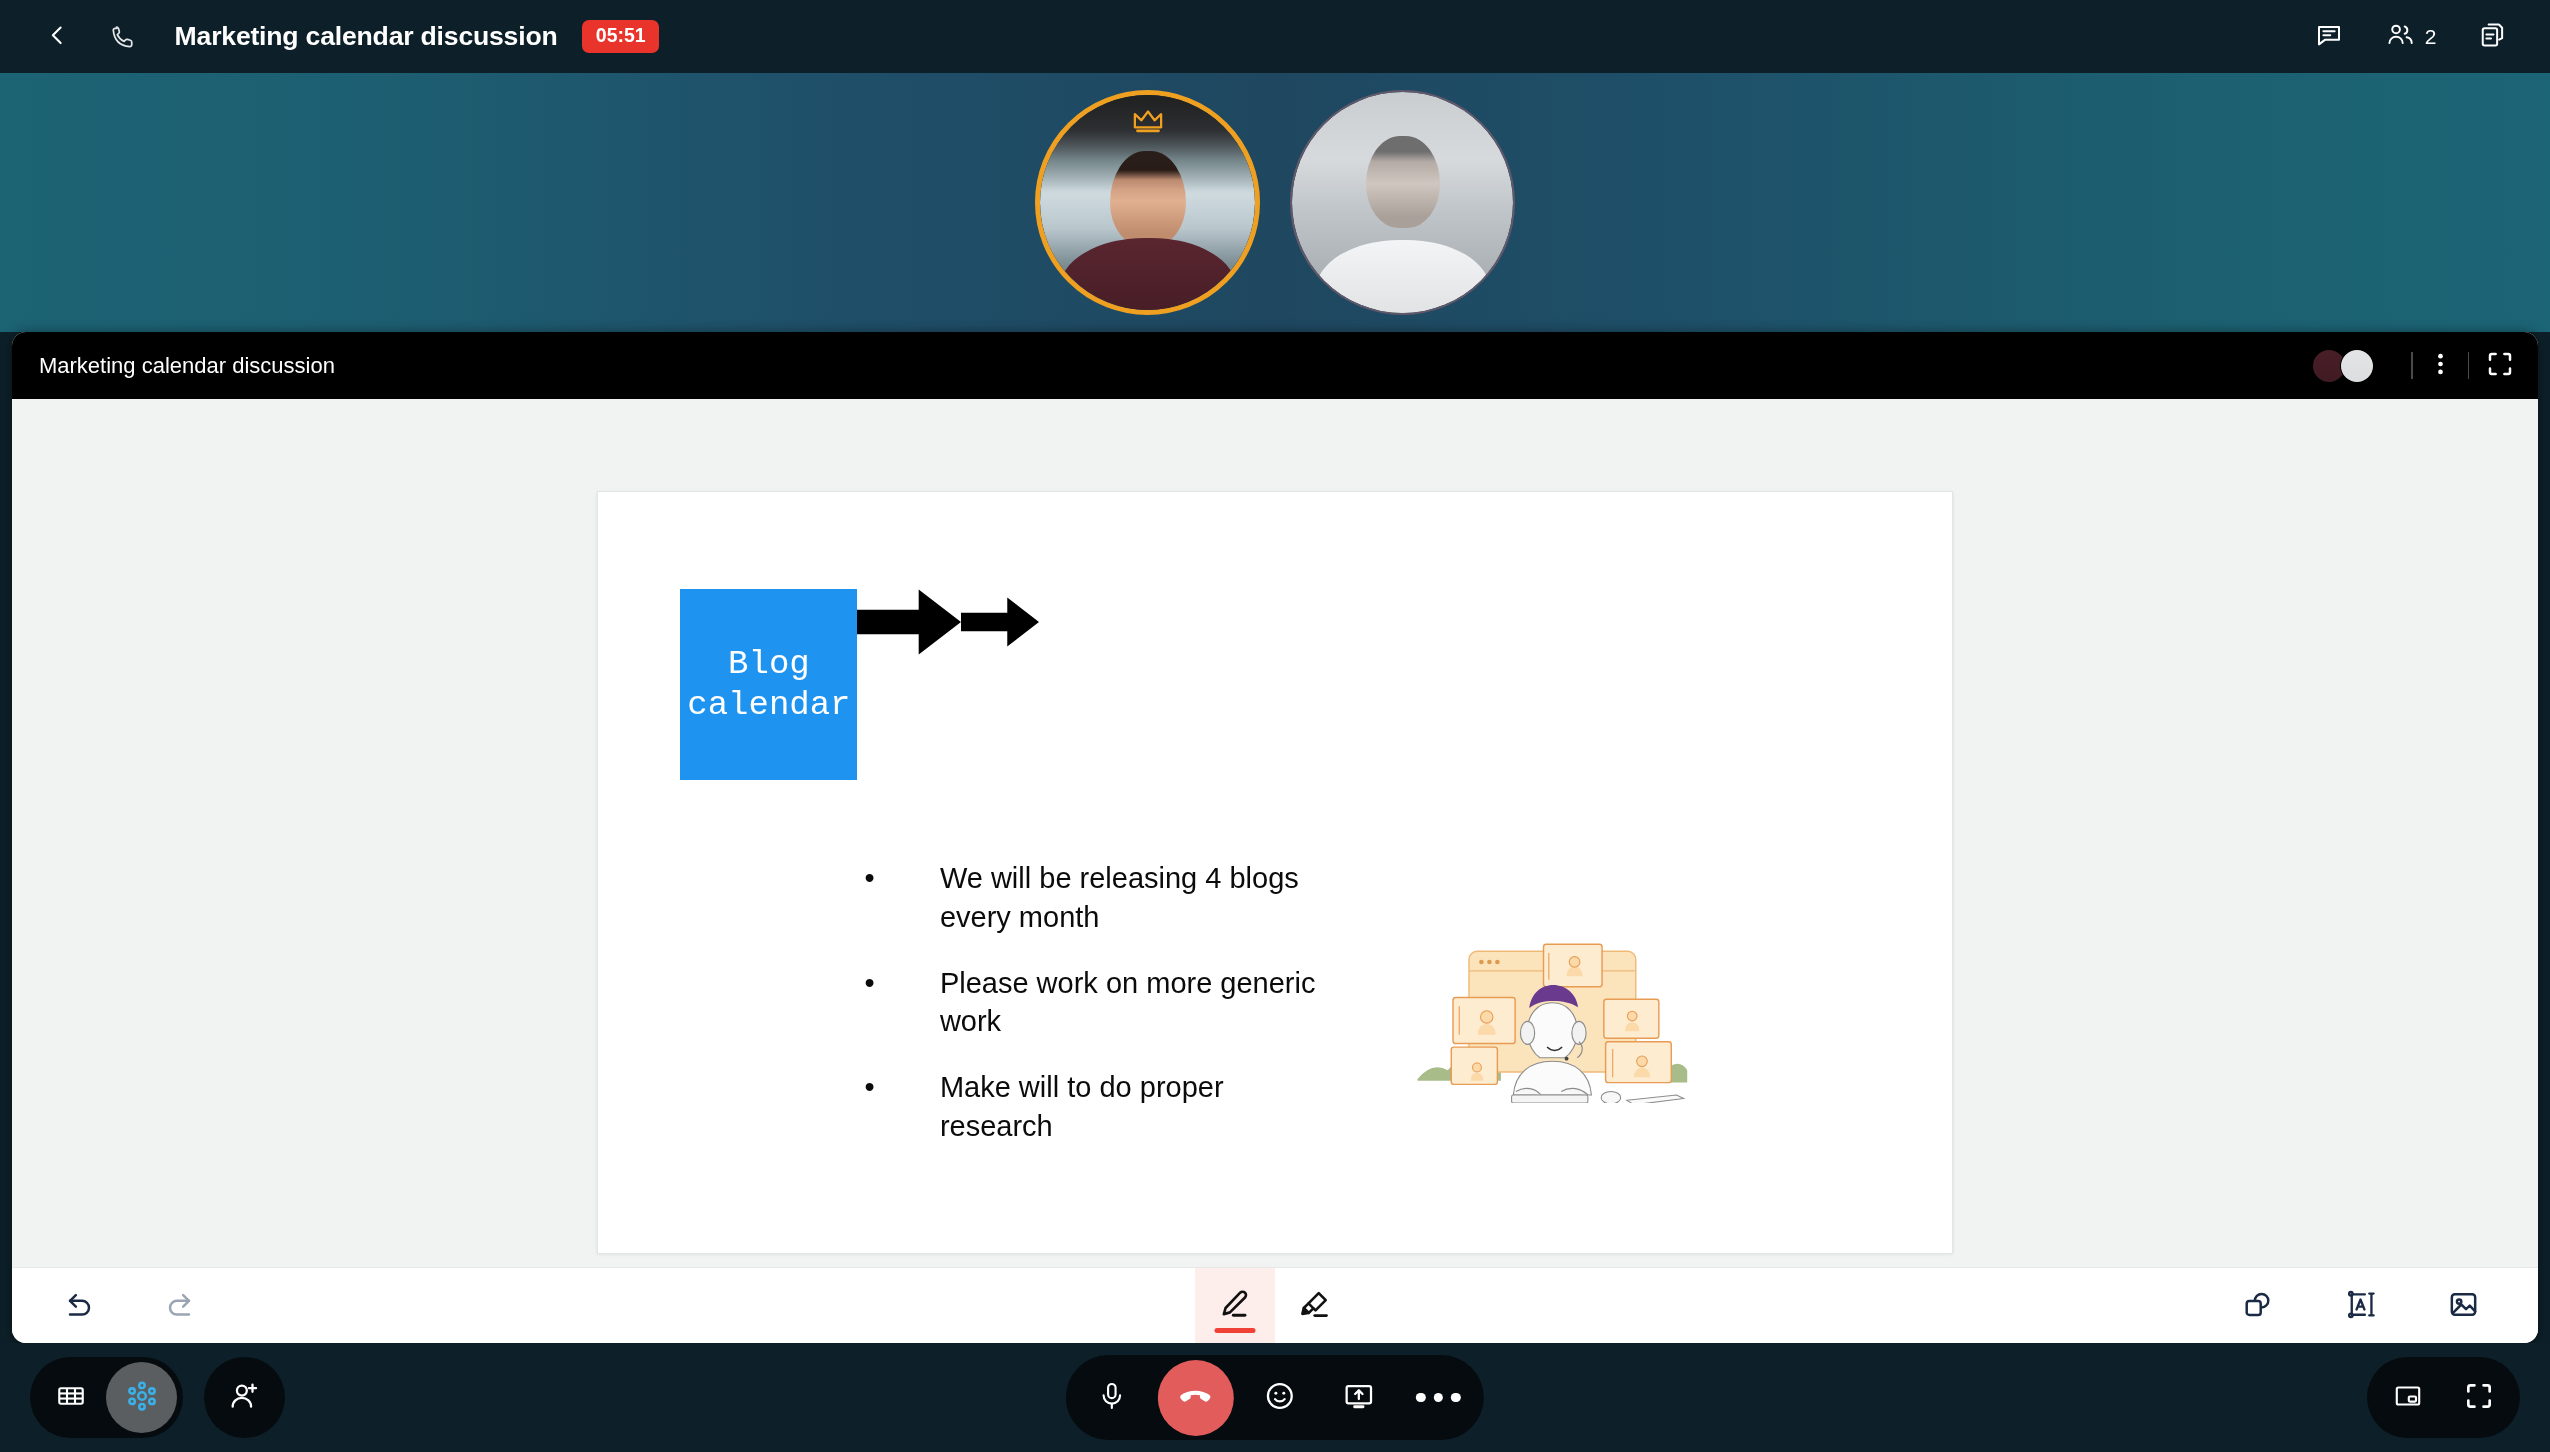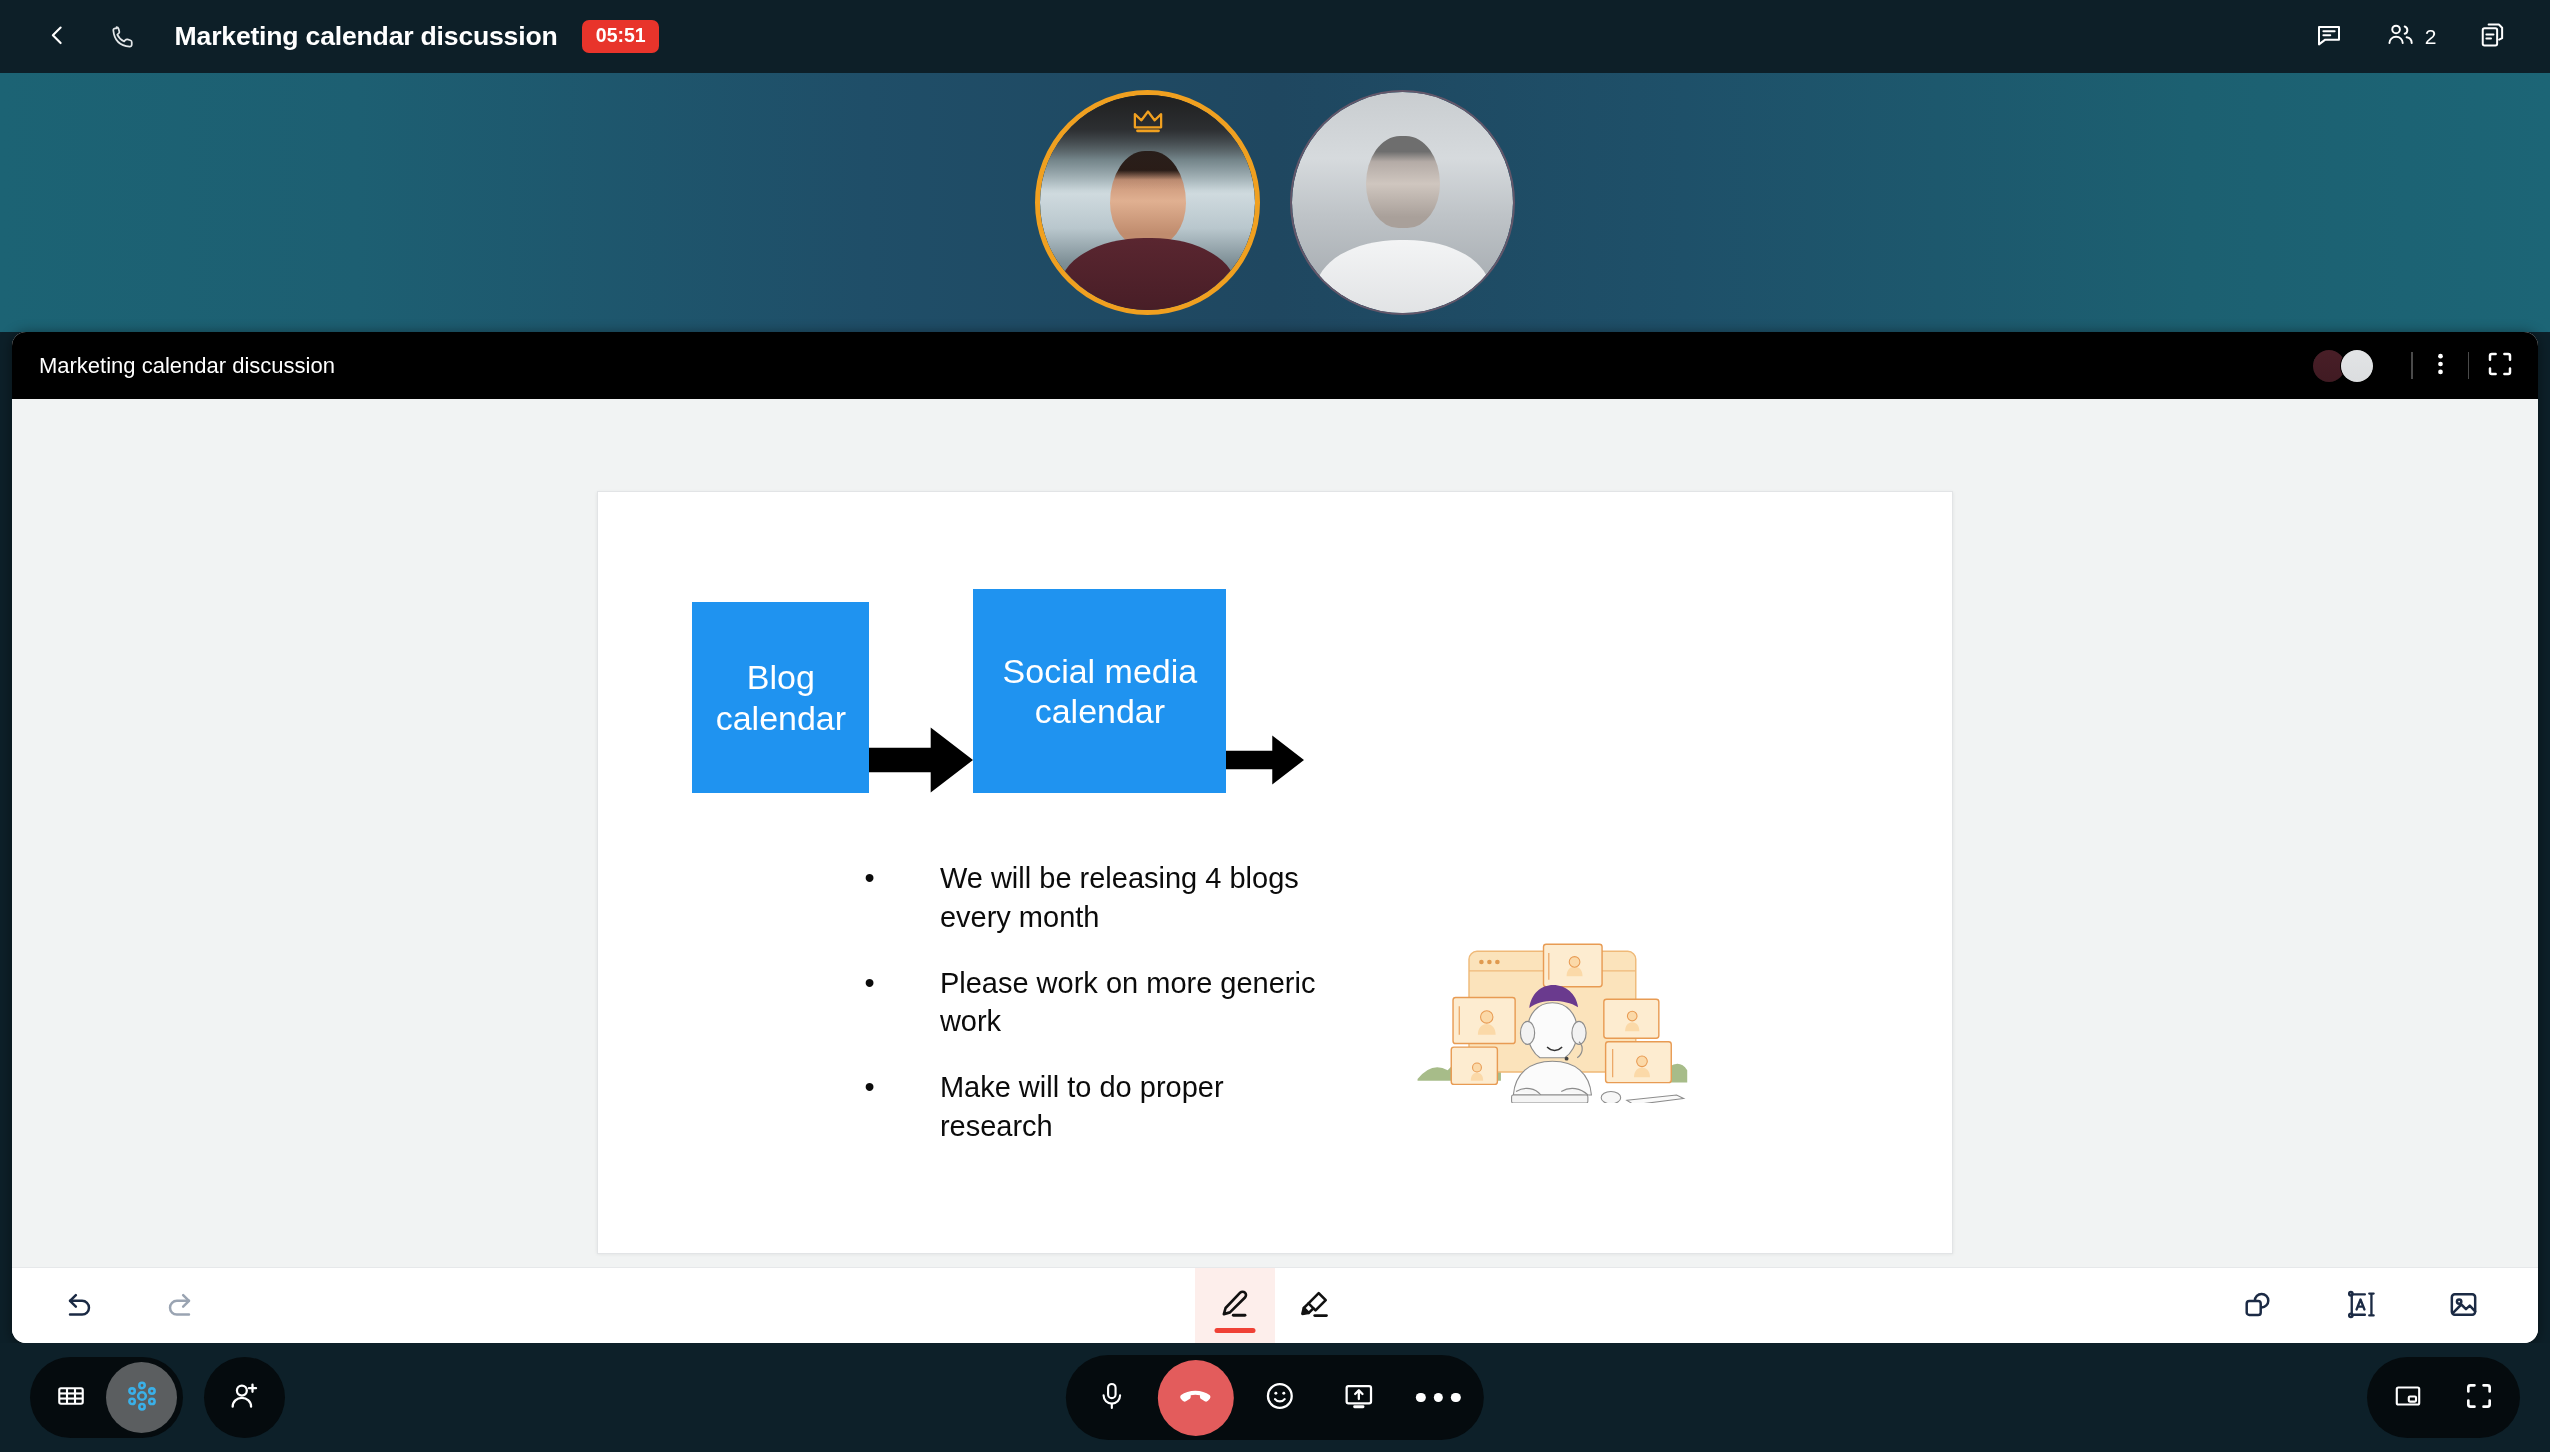--- a/index.html
+++ b/index.html
@@ -199,23 +199,23 @@
     margin-top: 92px;
     width: 1356px; height: 763px;
     background: #ffffff;
     border: 0.9px solid #e2e4e6;
     box-shadow: 0 0.9px 3.5px rgba(0,0,0,.08);
   }
 
   
   .flow {
     position: absolute;
-    left: 94px; top: 97px;
+    left: 82px; top: 97px;
     width: 1178px; height: 204px;
-    display: flex; align-items: flex-end;
+    display: flex; align-items: flex-start; font-family: Liberation Mono, monospace;
   }
   .fbox {
     background: #1f93f0;
     color: #ffffff;
     display: flex; align-items: center; justify-content: center;
     text-align: center;
     font-size: 34px;
     line-height: 1.18;
     padding: 3.5px 7px;
   }
@@ -455,21 +455,20 @@
     <div class="wb-canvas">
       <div class="slide">
 
         <div class="flow">
           <div class="fbox b1">Blog calendar</div>
           <div class="farrow gap1">
             <svg width="104" height="66" viewBox="0 0 118 74">
                 <path d="M0 23 H70 V0 L118 37 L70 74 V51 H0 Z" fill="#000000"></path>
               </svg>
           </div>
-          <div class="fbox b2">Social media calendar</div>
           <div class="farrow gap2">
             <svg width="104" height="66" viewBox="0 0 118 74">
                 <path d="M0 23 H70 V0 L118 37 L70 74 V51 H0 Z" fill="#000000"></path>
               </svg>
           </div>
         </div>
 
         <div class="bullets">
           <div class="bullet">
             <span class="dot">•</span>

